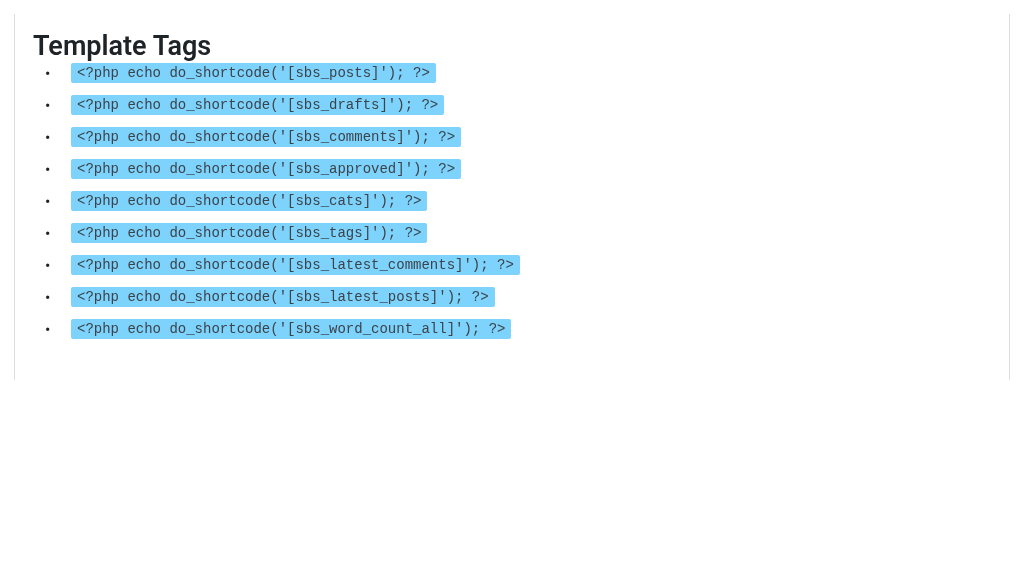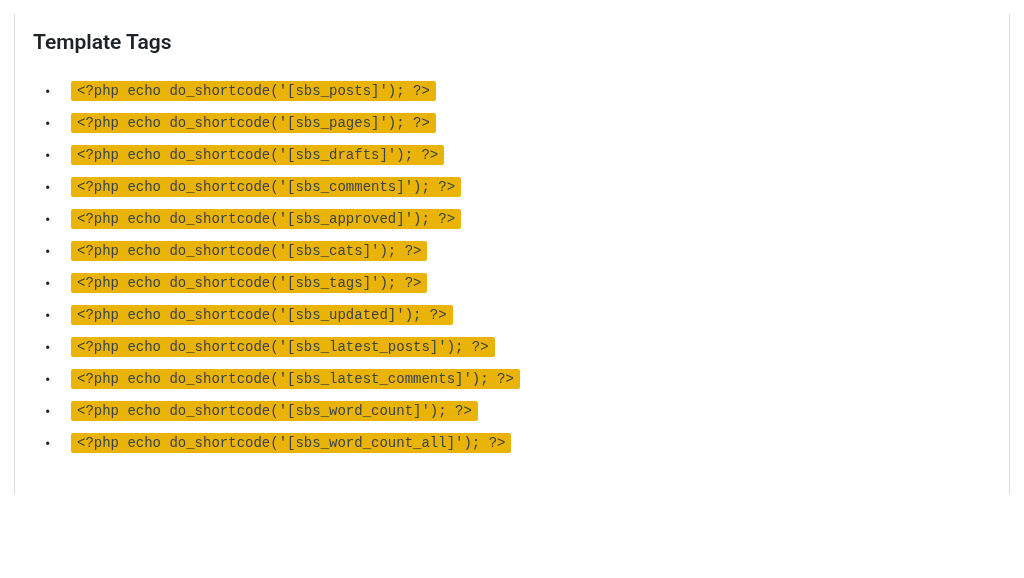--- a/index.html
+++ b/index.html
@@ -16,24 +16,23 @@
       width: 1024px;
     }
     .container {
       border: 1px solid #dcdcde;
       border-top: none;
       border-bottom: none;
       padding: 16px 18px 30px 18px;
       background: #fff;
     }
     h2.heading {
-      font-size: 21px;
+      font-size: 27px;
       font-weight: 600;
       color: #1d2327;
-      margin-bottom: 26px;
     }
     p.description {
       font-size: 15px;
       color: #3c434a;
       margin-bottom: 16px;
       line-height: 1.5;
     }
     ul.code-list {
       list-style: none;
       margin-left: 2px;
@@ -48,39 +47,36 @@
       content: "•";
       position: absolute;
       left: 10px;
       top: 0;
       color: #1d2327;
       font-size: 16px;
     }
     code.tag {
       font-family: Consolas, Monaco, "Courier New", monospace;
       font-size: 14px;
-      background: #eab308;
+      background: #7dd3fc;
       color: #3c434a;
       padding: 2px 6px;
       border-radius: 2px;
       white-space: nowrap;
     }
   </style>
 </head>
 <body>
 
 <div class="container">
   <h2 class="heading">Template Tags</h2>
   <ul class="code-list">
     <li><code class="tag">&lt;?php echo do_shortcode('[sbs_posts]'); ?&gt;</code></li>
-    <li><code class="tag">&lt;?php echo do_shortcode('[sbs_pages]'); ?&gt;</code></li>
     <li><code class="tag">&lt;?php echo do_shortcode('[sbs_drafts]'); ?&gt;</code></li>
     <li><code class="tag">&lt;?php echo do_shortcode('[sbs_comments]'); ?&gt;</code></li>
     <li><code class="tag">&lt;?php echo do_shortcode('[sbs_approved]'); ?&gt;</code></li>
     <li><code class="tag">&lt;?php echo do_shortcode('[sbs_cats]'); ?&gt;</code></li>
     <li><code class="tag">&lt;?php echo do_shortcode('[sbs_tags]'); ?&gt;</code></li>
-    <li><code class="tag">&lt;?php echo do_shortcode('[sbs_updated]'); ?&gt;</code></li>
+    <li><code class="tag">&lt;?php echo do_shortcode('[sbs_latest_comments]'); ?&gt;</code></li>
     <li><code class="tag">&lt;?php echo do_shortcode('[sbs_latest_posts]'); ?&gt;</code></li>
-    <li><code class="tag">&lt;?php echo do_shortcode('[sbs_latest_comments]'); ?&gt;</code></li>
-    <li><code class="tag">&lt;?php echo do_shortcode('[sbs_word_count]'); ?&gt;</code></li>
     <li><code class="tag">&lt;?php echo do_shortcode('[sbs_word_count_all]'); ?&gt;</code></li>
   </ul>
 </div>
 
 </body></html>

